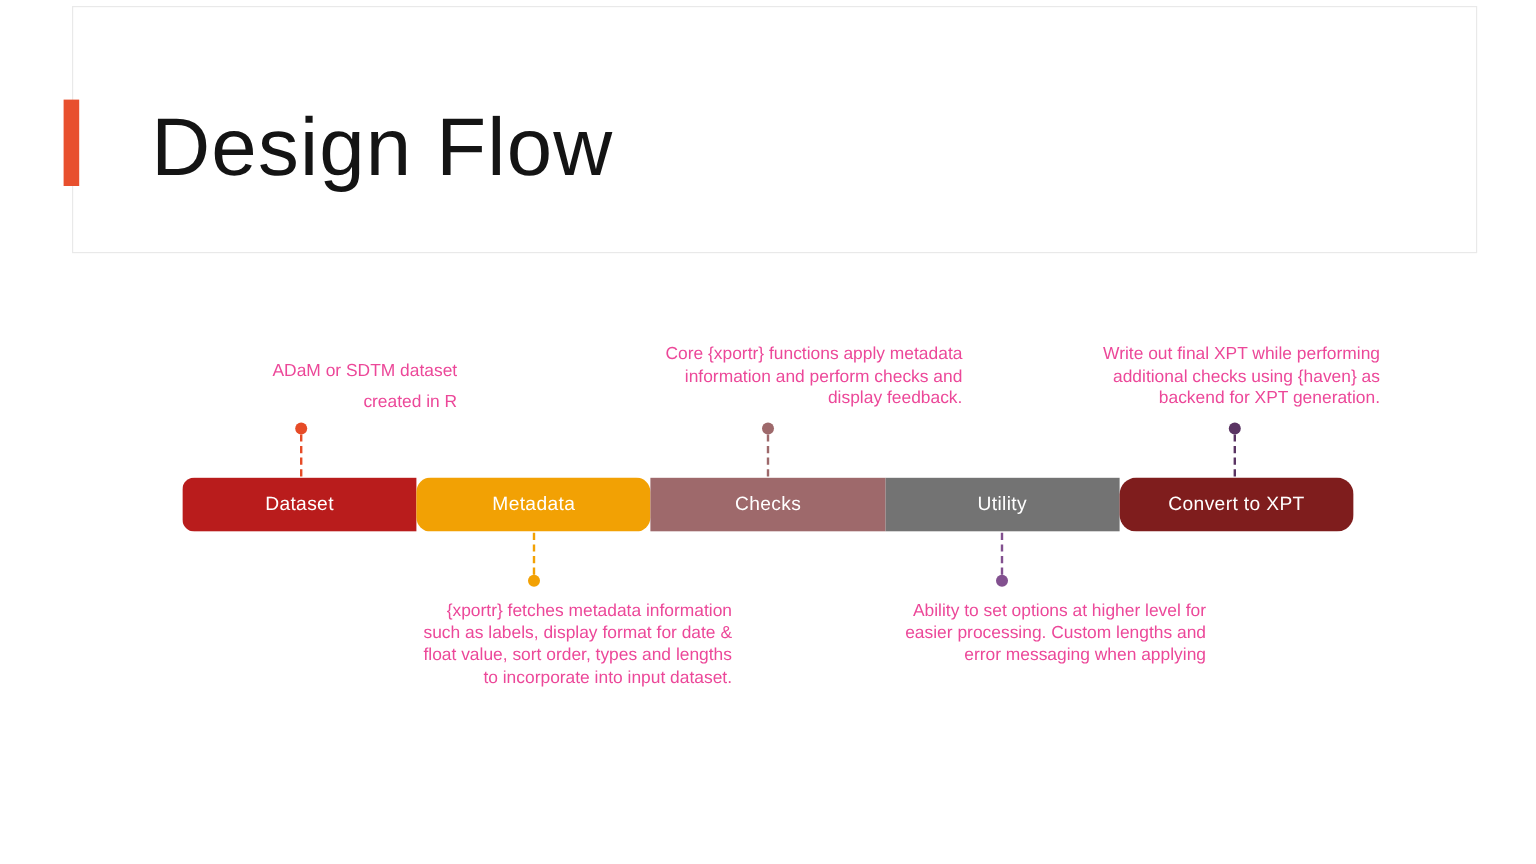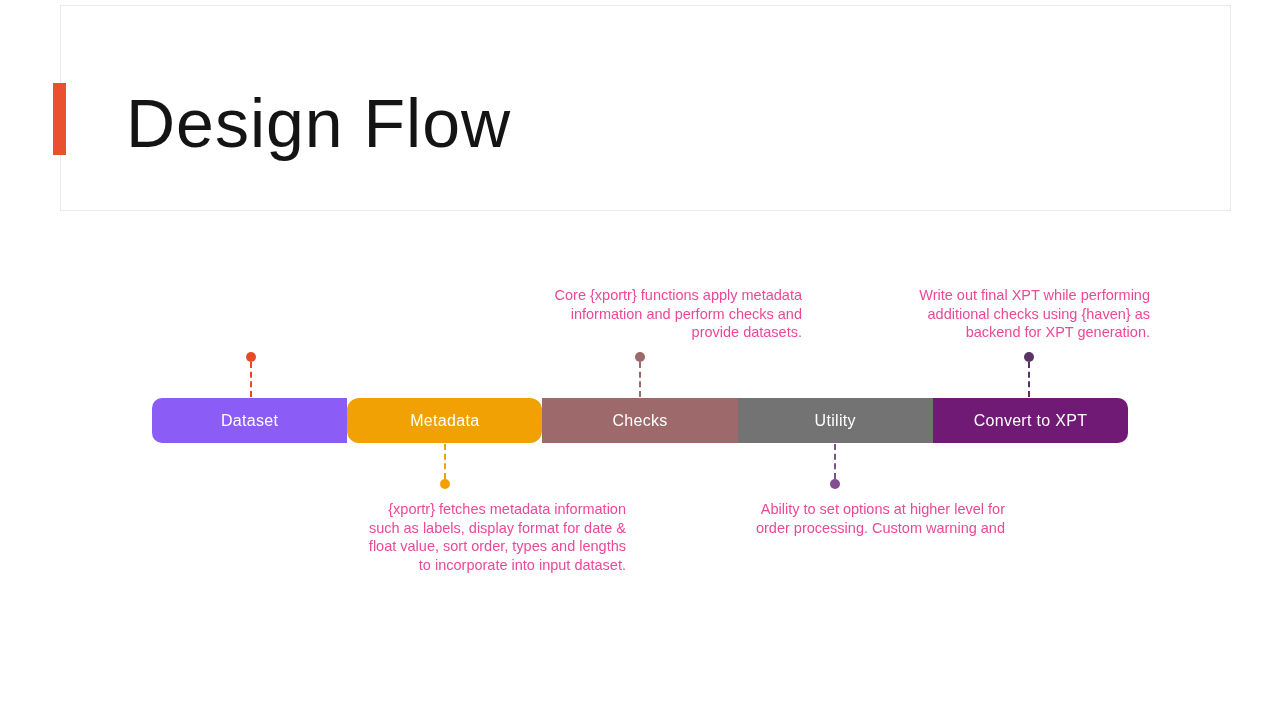--- a/index.html
+++ b/index.html
@@ -13,25 +13,25 @@
   .accent-bar { position:absolute; left:53px; top:83px; width:13px; height:72px;
                 background:#e8502e; }
   .slide-title { position:absolute; left:126px; top:84px; font-size:68px;
                  font-weight:300; letter-spacing:1px; color:#141414; }
 
   
   .process-bar { position:absolute; left:152px; top:398px; width:976px; height:45px;
                  display:flex; border-radius:10px; overflow:hidden; }
   .seg { flex:1 1 0; display:flex; align-items:center; justify-content:center;
          color:#ffffff; font-size:16px; letter-spacing:0.3px; }
-  .seg-0 { background:#8b5cf6; }
+  .seg-0 { background:#b91c1c; }
   .seg-1 { background:#f2a104;border-radius:12px; }
   .seg-2 { background:#9e696b; }
   .seg-3 { background:#737373; }
-  .seg-4 { background:#701a75; }
+  .seg-4 { background:#7f1d1d;border-radius:14px; }
 
   
   .connector { position:absolute; width:10px; }
   .dot { width:10px; height:10px; border-radius:50%; }
   .stem { width:0; height:35px; border-left:2px dashed; margin-left:4px; }
   .c-top    { top:352px; }
   .c-bottom { top:444px; }
   .c-0 { left:246px; }
   .c-2 { left:635px; }
   .c-4 { left:1024px; }
@@ -43,36 +43,40 @@
   .col-3 { color:#82508f; background:#82508f; }
   .col-4 { color:#5a3463; background:#5a3463; }
   .stem.col-0,.stem.col-1,.stem.col-2,.stem.col-3,.stem.col-4 { background:transparent; }
 
   
   .desc { position:absolute; text-align:right; color:#ec4899; font-size:14.5px;
           line-height:18.6px; }
   .desc-0 { left:121px;  top:296px; width:260px; line-height:26px; }
   .desc-2 { left:478px;  top:286px; width:324px; }
   .desc-4 { left:836px;  top:286px; width:314px; }
-  .desc-1 { left:296px;  top:500px; width:330px; }
+  .desc-1 { left:280px;  top:500px; width:330px; }
   .desc-3 { left:665px;  top:500px; width:340px; }
 </style>
 </head>
 <body>
 
 <div class="slide">
 
   <div class="title-frame"></div>
   <div class="accent-bar"></div>
   <h1 class="slide-title">Design Flow</h1>
 
+  <div class="desc desc-0">
+    <div>ADaM or SDTM dataset</div>
+    <div>created in R</div>
+  </div>
   <div class="desc desc-2">
     <div>Core {xportr} functions apply metadata</div>
     <div>information and perform checks and</div>
-    <div>provide datasets.</div>
+    <div>display feedback.</div>
   </div>
   <div class="desc desc-4">
     <div>Write out final XPT while performing</div>
     <div>additional checks using {haven} as</div>
     <div>backend for XPT generation.</div>
   </div>
 
   <div class="connector c-top c-0">
     <div class="dot col-0"></div>
     <div class="stem col-0"></div>
@@ -114,16 +118,17 @@
   </div>
 
   <div class="desc desc-1">
     <div>{xportr} fetches metadata information</div>
     <div>such as labels, display format for date &amp;</div>
     <div>float value, sort order, types and lengths</div>
     <div>to incorporate into input dataset.</div>
   </div>
   <div class="desc desc-3">
     <div>Ability to set options at higher level for</div>
-    <div>order processing. Custom warning and</div>
+    <div>easier processing. Custom lengths and</div>
+    <div>error messaging when applying</div>
   </div>
 
 </div>
 
 </body></html>

